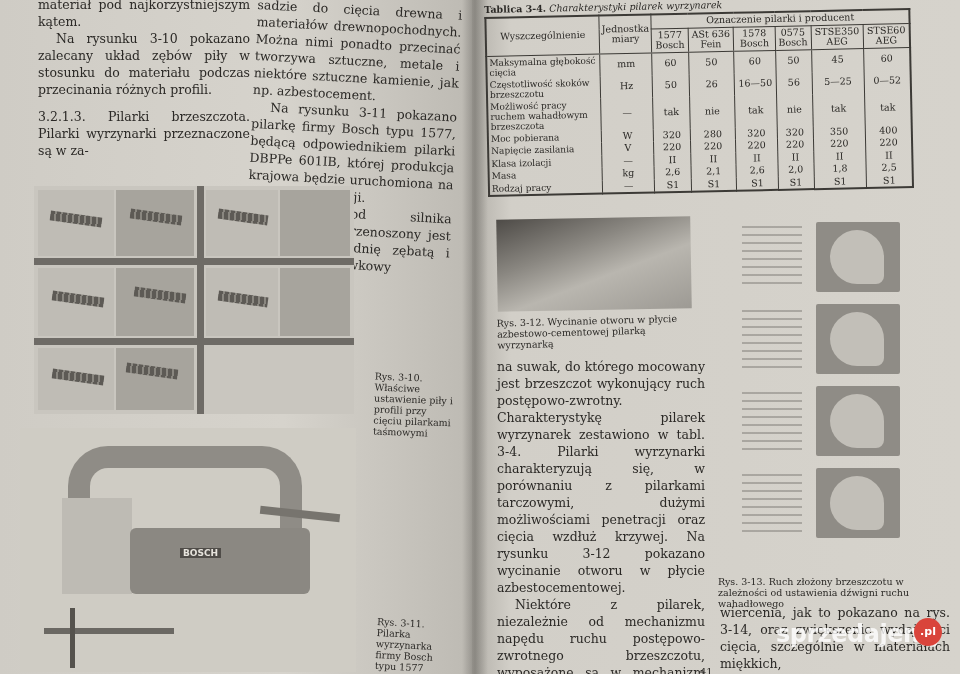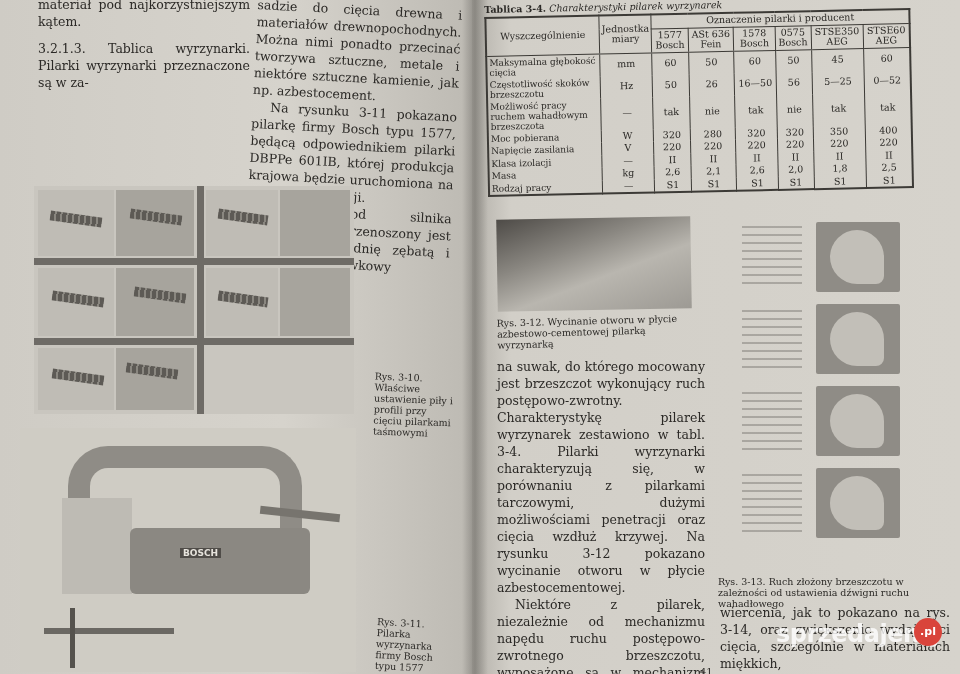--- a/index.html
+++ b/index.html
@@ -74,23 +74,24 @@
 </style>
 </head>
 <body>
 
 <div class="page left"></div>
 <div class="page right"></div>
 <div class="gutter"></div>
 
 <div class="col lcol1">
   <p>materiał pod najkorzystniejszym kątem.</p>
+  <p class="ind">Na rysunku 3-10 pokazano zalecany układ zębów piły w stosunku do materiału podczas przecinania różnych profili.</p>
   <p style="margin-top:10px;">
     <span class="head">3.2.1.3.</span>
-    <span class="head">Tablica wyrzynarki.</span>
+    <span class="head">Pilarki brzeszczota.</span>
     <span>Pilarki wyrzynarki przeznaczone są w za-</span>
   </p>
 </div>
 
 <div class="col lcol2">
   <p>sadzie do cięcia drewna i materiałów drewnopochodnych. Można nimi ponadto przecinać tworzywa sztuczne, metale i niektóre sztuczne kamienie, jak np. azbestocement.</p>
   <p class="ind">Na rysunku 3-11 pokazano pilarkę firmy Bosch typu 1577, będącą odpowiednikiem pilarki DBPPe 601IB, której produkcja krajowa będzie uruchomiona na podstawie licencji.</p>
   <p class="ind">Napęd od silnika elektrycznego przenoszony jest poprzez przekładnię zębatą i mechanizm krzywkowy</p>
 </div>
 

